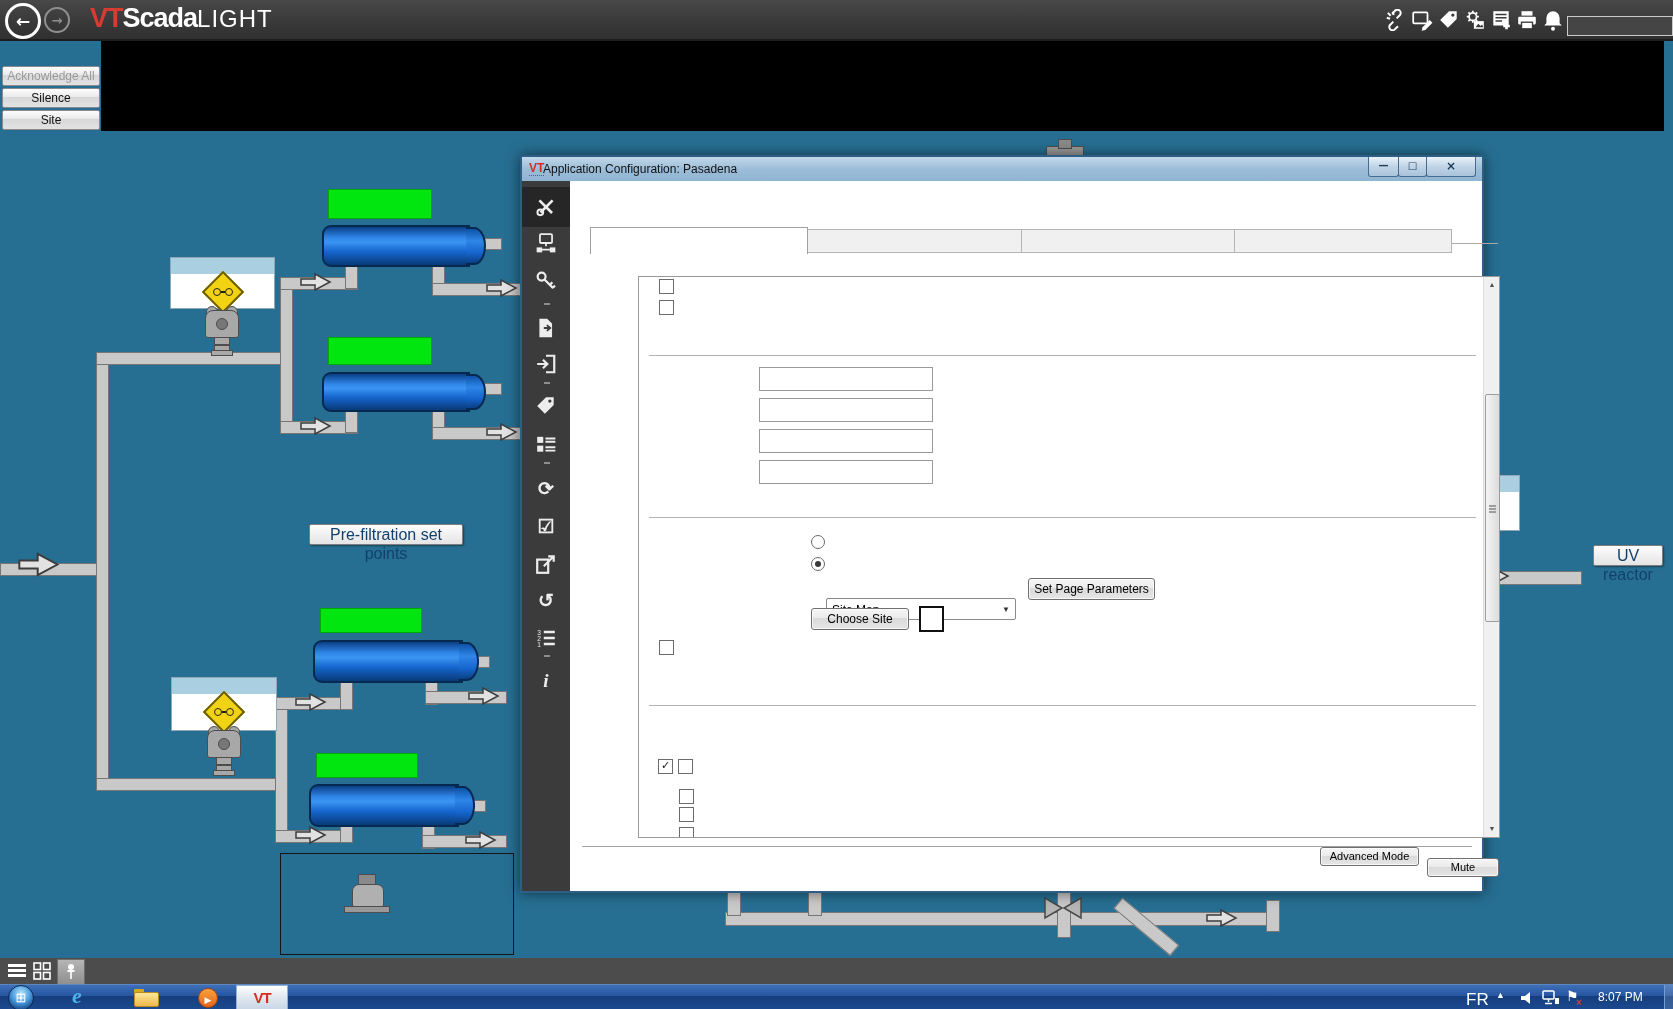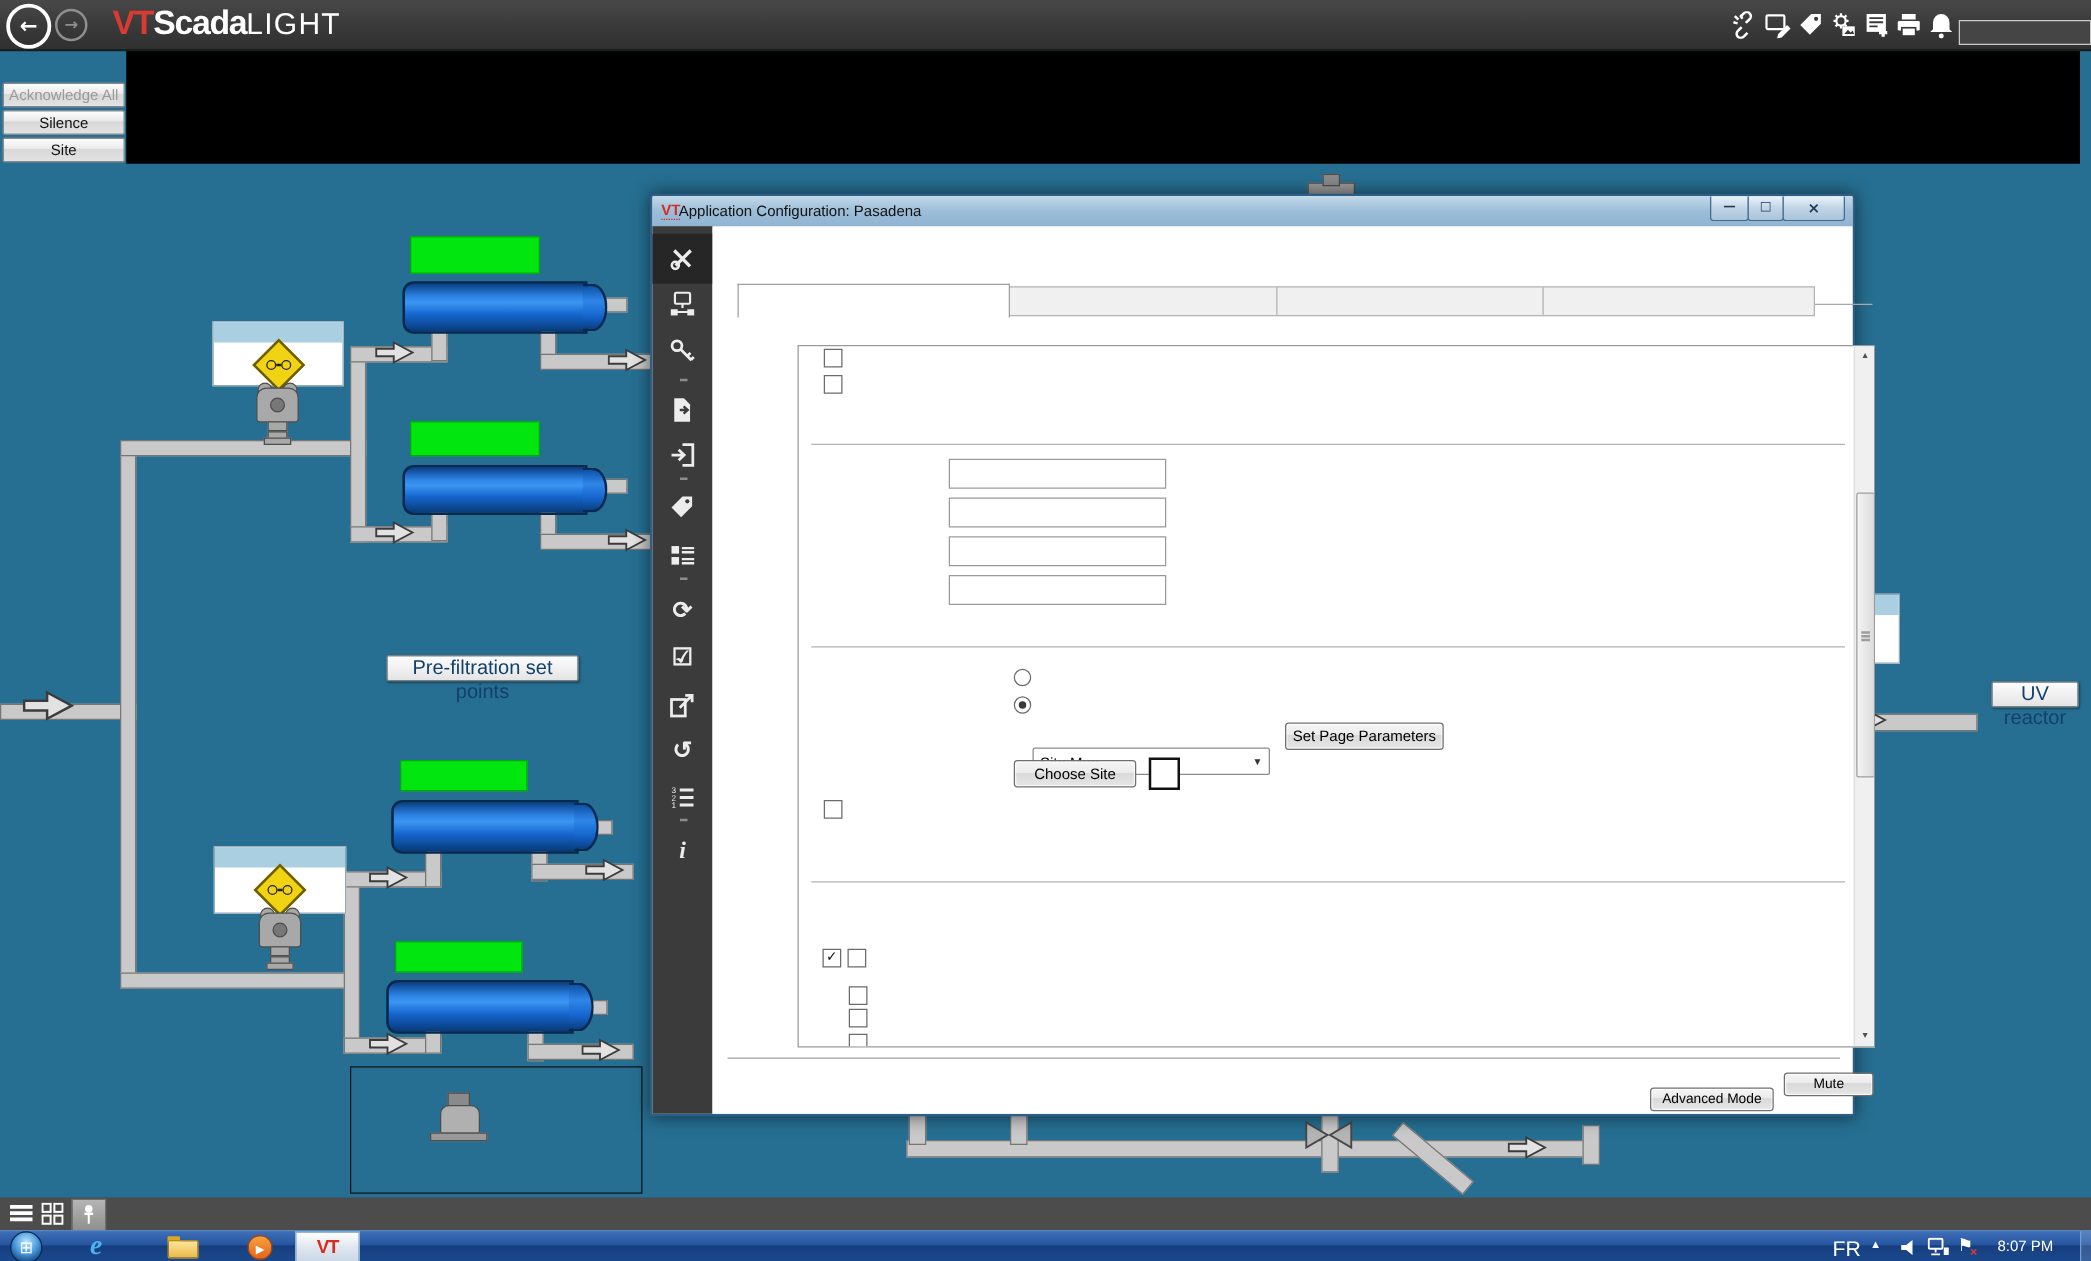--- a/index.html
+++ b/index.html
@@ -447,21 +447,21 @@
       <div class="sbar">
         <div class="sbtn" style="top:0">▲</div>
         <div class="sbtn" style="top:544px">▼</div>
         <div class="sthumb">
             <div class="sgrip"></div>
           </div>
       </div>
     </div>
 
     <div class="sep" style="left:12px;top:665px;width:890px;background:#a0a0a0"></div>
-    <div class="btn7" style="left:750px;top:689px;width:97px;height:17px;line-height:17px;font-size:11px">Advanced Mode</div>
+    <div class="btn7" style="left:750px;top:666px;width:97px;height:17px;line-height:17px;font-size:11px">Advanced Mode</div>
     <div class="btn7" style="left:857px;top:677px;width:70px;height:17px;line-height:17px;font-size:11px">Mute</div>
   </div>
 </div>
 
 <div class="midstrip">
   <span>
     <span class="hline" style="left:8px;top:6px;width:18px;height:2.5px"></span>
     <span class="hline" style="left:8px;top:11px;width:18px;height:2.5px"></span>
     <span class="hline" style="left:8px;top:16px;width:18px;height:2.5px"></span>
   </span>

